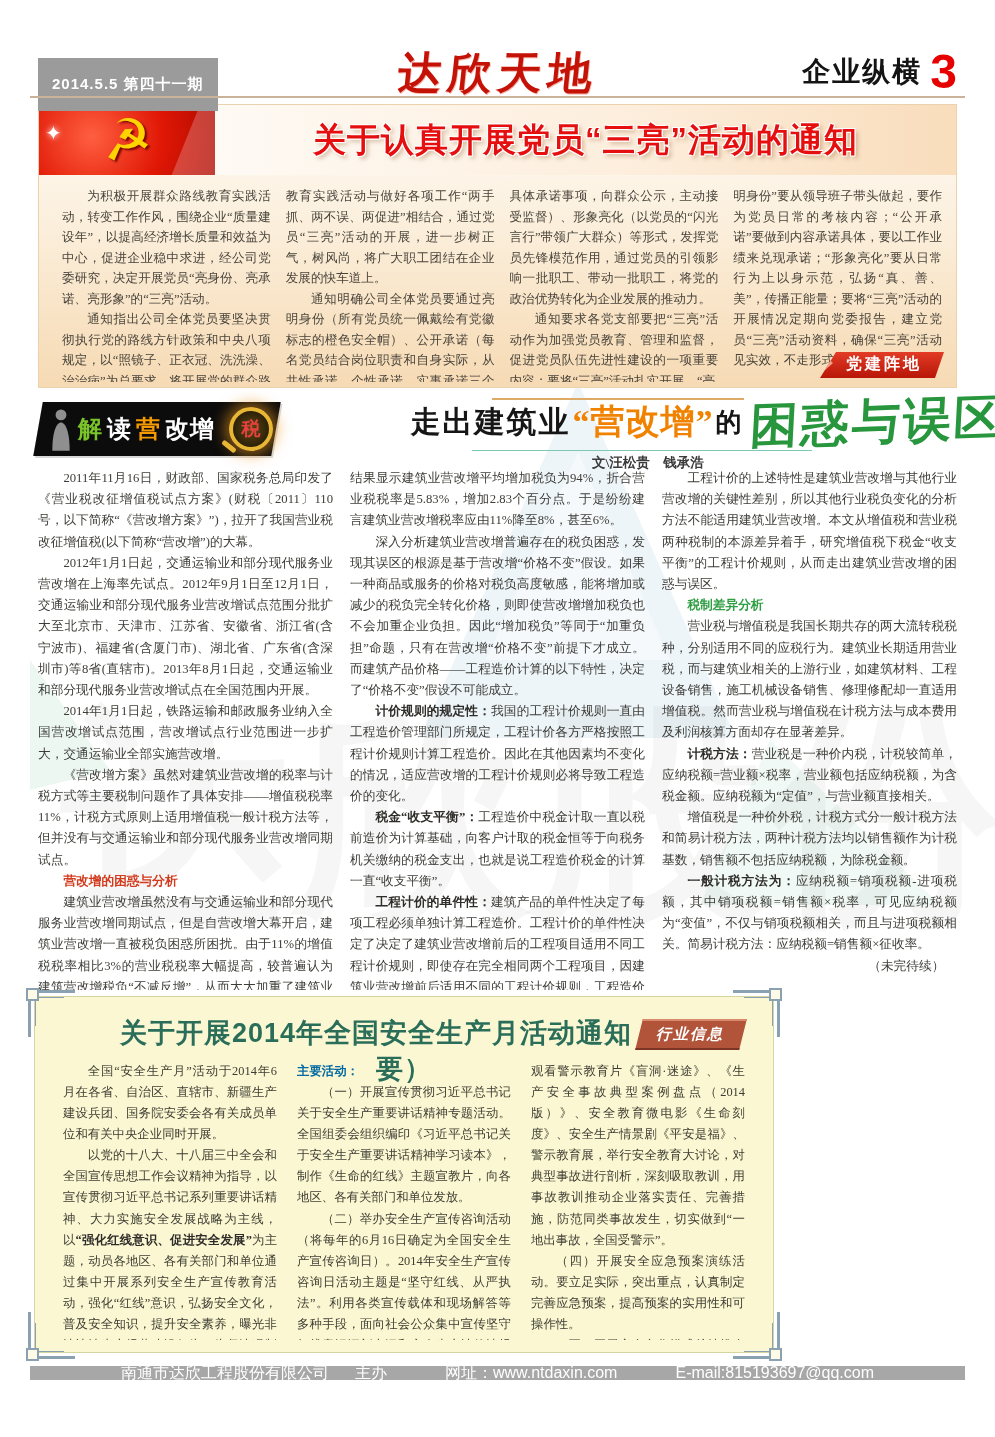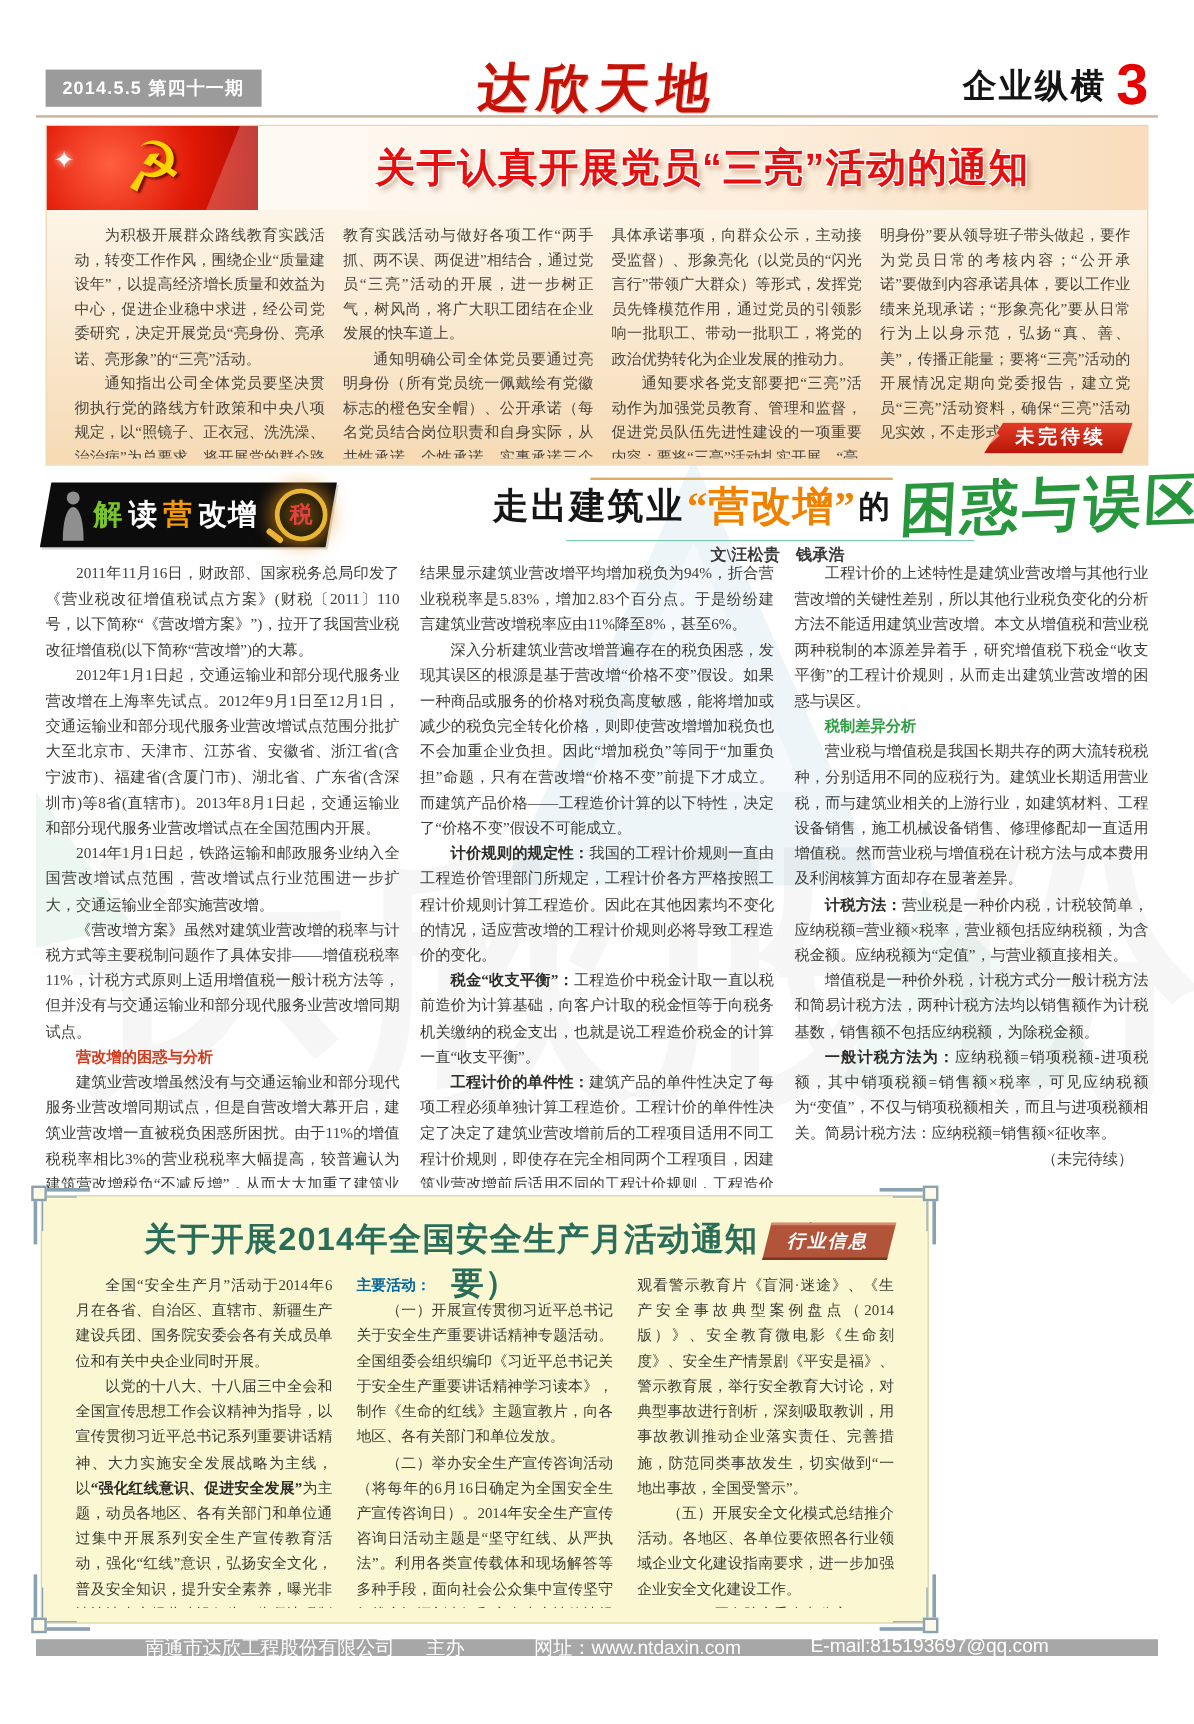--- a/index.html
+++ b/index.html
@@ -7,21 +7,21 @@
         font-family:"Liberation Serif","DejaVu Serif",serif;}
   .sans{font-family:"Liberation Sans","DejaVu Sans",sans-serif;}
 
   
   .wm{position:absolute;inset:0;z-index:0;pointer-events:none;}
   .wm-chars{position:absolute;top:700px;left:60px;right:40px;display:flex;justify-content:space-between;
             font-size:235px;font-weight:bold;color:rgba(100,100,100,0.055);line-height:1;}
   
   .hdr{position:absolute;left:38px;right:38px;top:48px;height:46px;z-index:2;}
   .datebox{position:absolute;left:0;top:10px;background:#9b9b9b;color:#fff;font-size:15px;
-           font-weight:bold;padding:6px 14px;letter-spacing:1px;}
+           font-weight:bold;padding:17px 14px;letter-spacing:1px;}
   .masthead{position:absolute;left:50%;top:-4px;transform:translateX(-50%) skewX(-6deg);
             font-size:44px;font-weight:900;color:#c51207;letter-spacing:6px;
             text-shadow:1px 1px 0 #f4b0a6;}
   .hdr-right{position:absolute;right:0;top:0;display:flex;align-items:center;}
   .section-title{font-size:28px;font-weight:900;color:#141414;letter-spacing:2px;}
   .pageno{font-size:48px;font-weight:900;color:#e60000;margin-left:8px;line-height:1;}
   .hdr-rule{position:absolute;left:30px;right:30px;top:96px;border-top:2px solid #c9b49a;z-index:2;}
 
   
   .a1{position:absolute;left:38px;right:38px;top:104px;height:282px;z-index:1;
@@ -170,21 +170,21 @@
         <p class="p">通知明确公司全体党员要通过亮明身份（所有党员统一佩戴绘有党徽标志的橙色安全帽）、公开承诺（每名党员结合岗位职责和自身实际，从共性承诺、个性承诺、实事承诺三个方面确定</p>
       </div>
       <div class="col">
         <p class="p cont">具体承诺事项，向群众公示，主动接受监督）、形象亮化（以党员的“闪光言行”带领广大群众）等形式，发挥党员先锋模范作用，通过党员的引领影响一批职工、带动一批职工，将党的政治优势转化为企业发展的推动力。</p>
         <p class="p">通知要求各党支部要把“三亮”活动作为加强党员教育、管理和监督，促进党员队伍先进性建设的一项重要内容；要将“三亮”活动扎实开展，“亮</p>
       </div>
       <div class="col">
         <p class="p cont">明身份”要从领导班子带头做起，要作为党员日常的考核内容；“公开承诺”要做到内容承诺具体，要以工作业绩来兑现承诺；“形象亮化”要从日常行为上以身示范，弘扬“真、善、美”，传播正能量；要将“三亮”活动的开展情况定期向党委报告，建立党员“三亮”活动资料，确保“三亮”活动见实效，不走形式。（党委办）</p>
       </div>
     </div>
-    <div class="tag-dj">未完待续</div>
+    <div class="tag-dj">党建阵地</div>
   </section>
 
   <section class="a2">
     <div class="a2-badge">
       <div class="inner">
         <svg width="26" height="44" viewBox="0 0 24 40">
           <circle cx="12" cy="7" r="5" fill="#8f8f8f"></circle>
           <path d="M4 40 C4 22 8 14 12 14 C16 14 20 22 20 40 Z" fill="#8f8f8f"></path>
         </svg>
         <span class="badge-txt bt1">解</span>
@@ -246,20 +246,21 @@
         <p class="p"><span>以党的十八大、十八届三中全会和全国宣传思想工作会议精神为指导，以宣传贯彻习近平总书记系列重要讲话精神、大力实施安全发展战略为主线，以</span><span class="lead">“强化红线意识、促进安全发展”</span><span>为主题，动员各地区、各有关部门和单位通过集中开展系列安全生产宣传教育活动，强化“红线”意识，弘扬安全文化，普及安全知识，提升安全素养，曝光非法违法生产经营建设行为，为坚决遏制重特大事故，加快实现全国安全生产形势根本好转提供有力的思想保证、精神动力、文化条件和舆论支持。</span></p>
       </div>
       <div class="col">
         <p class="p cont h-orange">主要活动：</p>
         <p class="p">（一）开展宣传贯彻习近平总书记关于安全生产重要讲话精神专题活动。全国组委会组织编印《习近平总书记关于安全生产重要讲话精神学习读本》，制作《生命的红线》主题宣教片，向各地区、各有关部门和单位发放。</p>
         <p class="p">（二）举办安全生产宣传咨询活动（将每年的6月16日确定为全国安全生产宣传咨询日）。2014年安全生产宣传咨询日活动主题是“坚守红线、从严执法”。利用各类宣传载体和现场解答等多种手段，面向社会公众集中宣传坚守红线意识深刻内涵和安全生产法律法规及安全常识，统一提供政策法规、应急救援等方面的咨询与服务。</p>
         <p class="p">（三）开展生产安全事故警示教育活动。组织</p>
       </div>
       <div class="col">
         <p class="p cont">观看警示教育片《盲洞·迷途》、《生产安全事故典型案例盘点（2014版）》、安全教育微电影《生命刻度》、安全生产情景剧《平安是福》、警示教育展，举行安全教育大讨论，对典型事故进行剖析，深刻吸取教训，用事故教训推动企业落实责任、完善措施，防范同类事故发生，切实做到“一地出事故，全国受警示”。</p>
+        <p class="p">（四）开展安全应急预案演练活动。要立足实际，突出重点，认真制定完善应急预案，提高预案的实用性和可操作性。</p>
         <p class="p">（五）开展安全文化模式总结推介活动。各地区、各单位要依照各行业领域企业文化建设指南要求，进一步加强企业安全文化建设工作。</p>
         <p class="p sig">国务院安委会办公室</p>
 
       </div>
     </div>
   </section>
 
   <div class="foot">
     <span class="grp">
       <span>南通市达欣工程股份有限公司</span>

